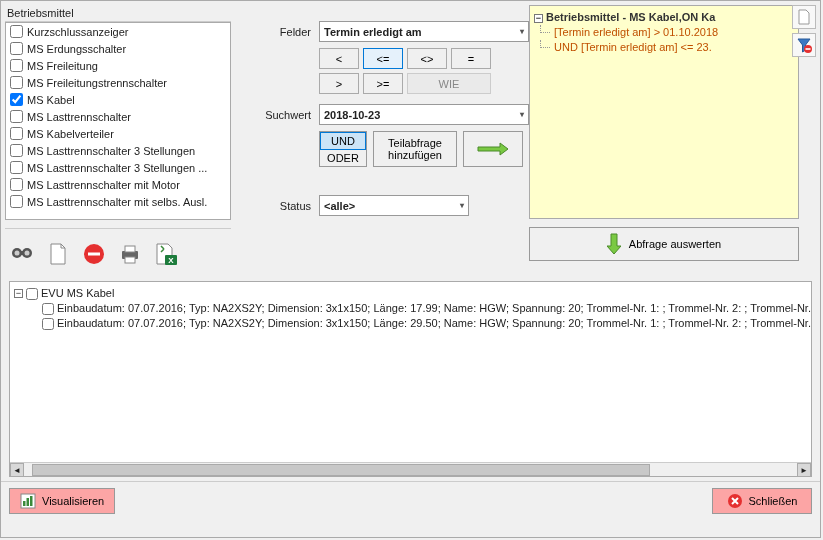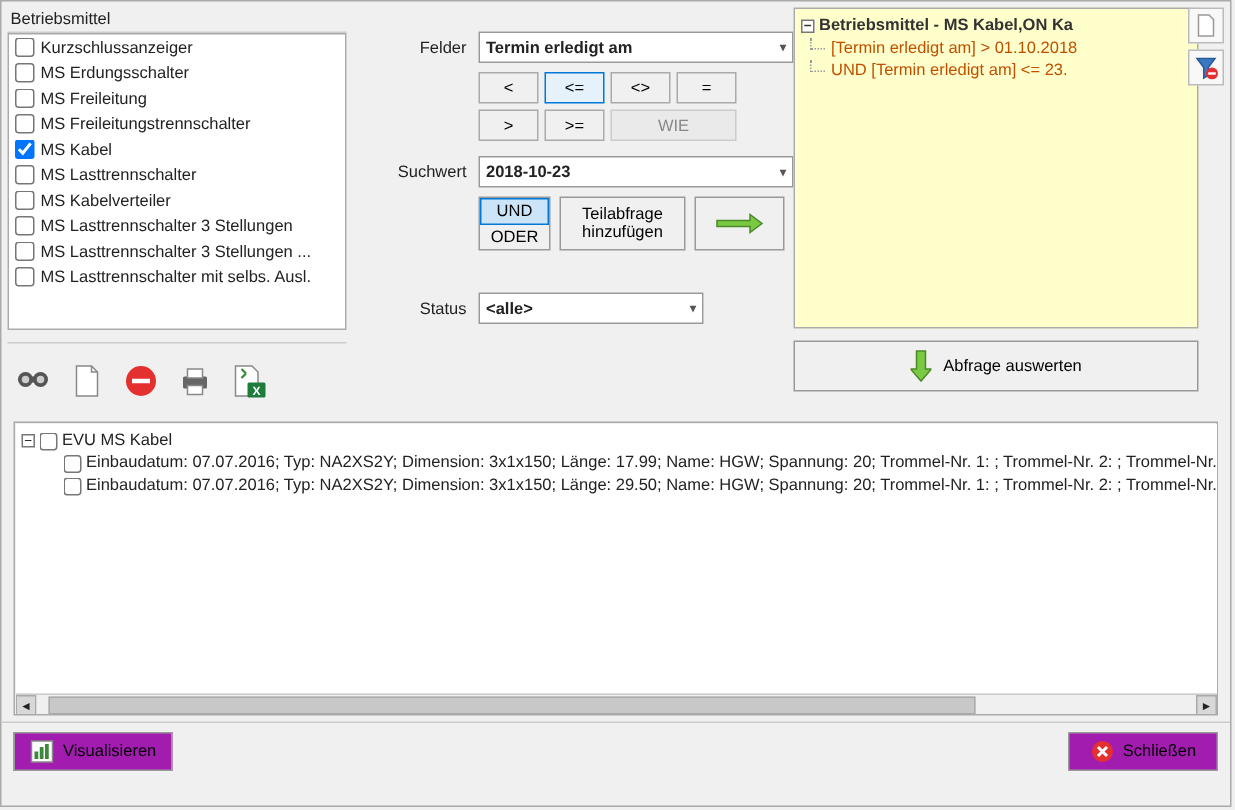--- a/index.html
+++ b/index.html
@@ -344,21 +344,21 @@
     }
 
     .bottom-bar {
       display:flex;
       justify-content:space-between;
       padding:6px 8px;
       border-top:1px solid #ccc;
     }
     .btn {
       border:1px solid #999;
-      background:#a21caf;
+      background:#fca5a5;
       padding:4px 10px;
       font-size:11px;
       display:flex;
       align-items:center;
       gap:6px;
       cursor:pointer;
       min-width: 100px;
       height:26px;
       justify-content:flex-start;
     }
@@ -405,20 +405,24 @@
             <input type="checkbox" style="">
             <span>MS Kabelverteiler</span>
           </div>
           <div class="checklist-item">
             <input type="checkbox" style="">
             <span>MS Lasttrennschalter 3 Stellungen</span>
           </div>
           <div class="checklist-item">
             <input type="checkbox" style="">
             <span>MS Lasttrennschalter 3 Stellungen ...</span>
+          </div>
+          <div class="checklist-item">
+            <input type="checkbox" style="">
+            <span>MS Lasttrennschalter mit Motor</span>
           </div>
           <div class="checklist-item">
             <input type="checkbox" style="">
             <span>MS Lasttrennschalter mit selbs. Ausl.</span>
           </div>
         </div>
       <div class="toolbar">
         <div class="icon-btn">
           <svg width="26" height="26" viewBox="0 0 26 26">
               <circle cx="8" cy="12" r="5" fill="#555"></circle>

